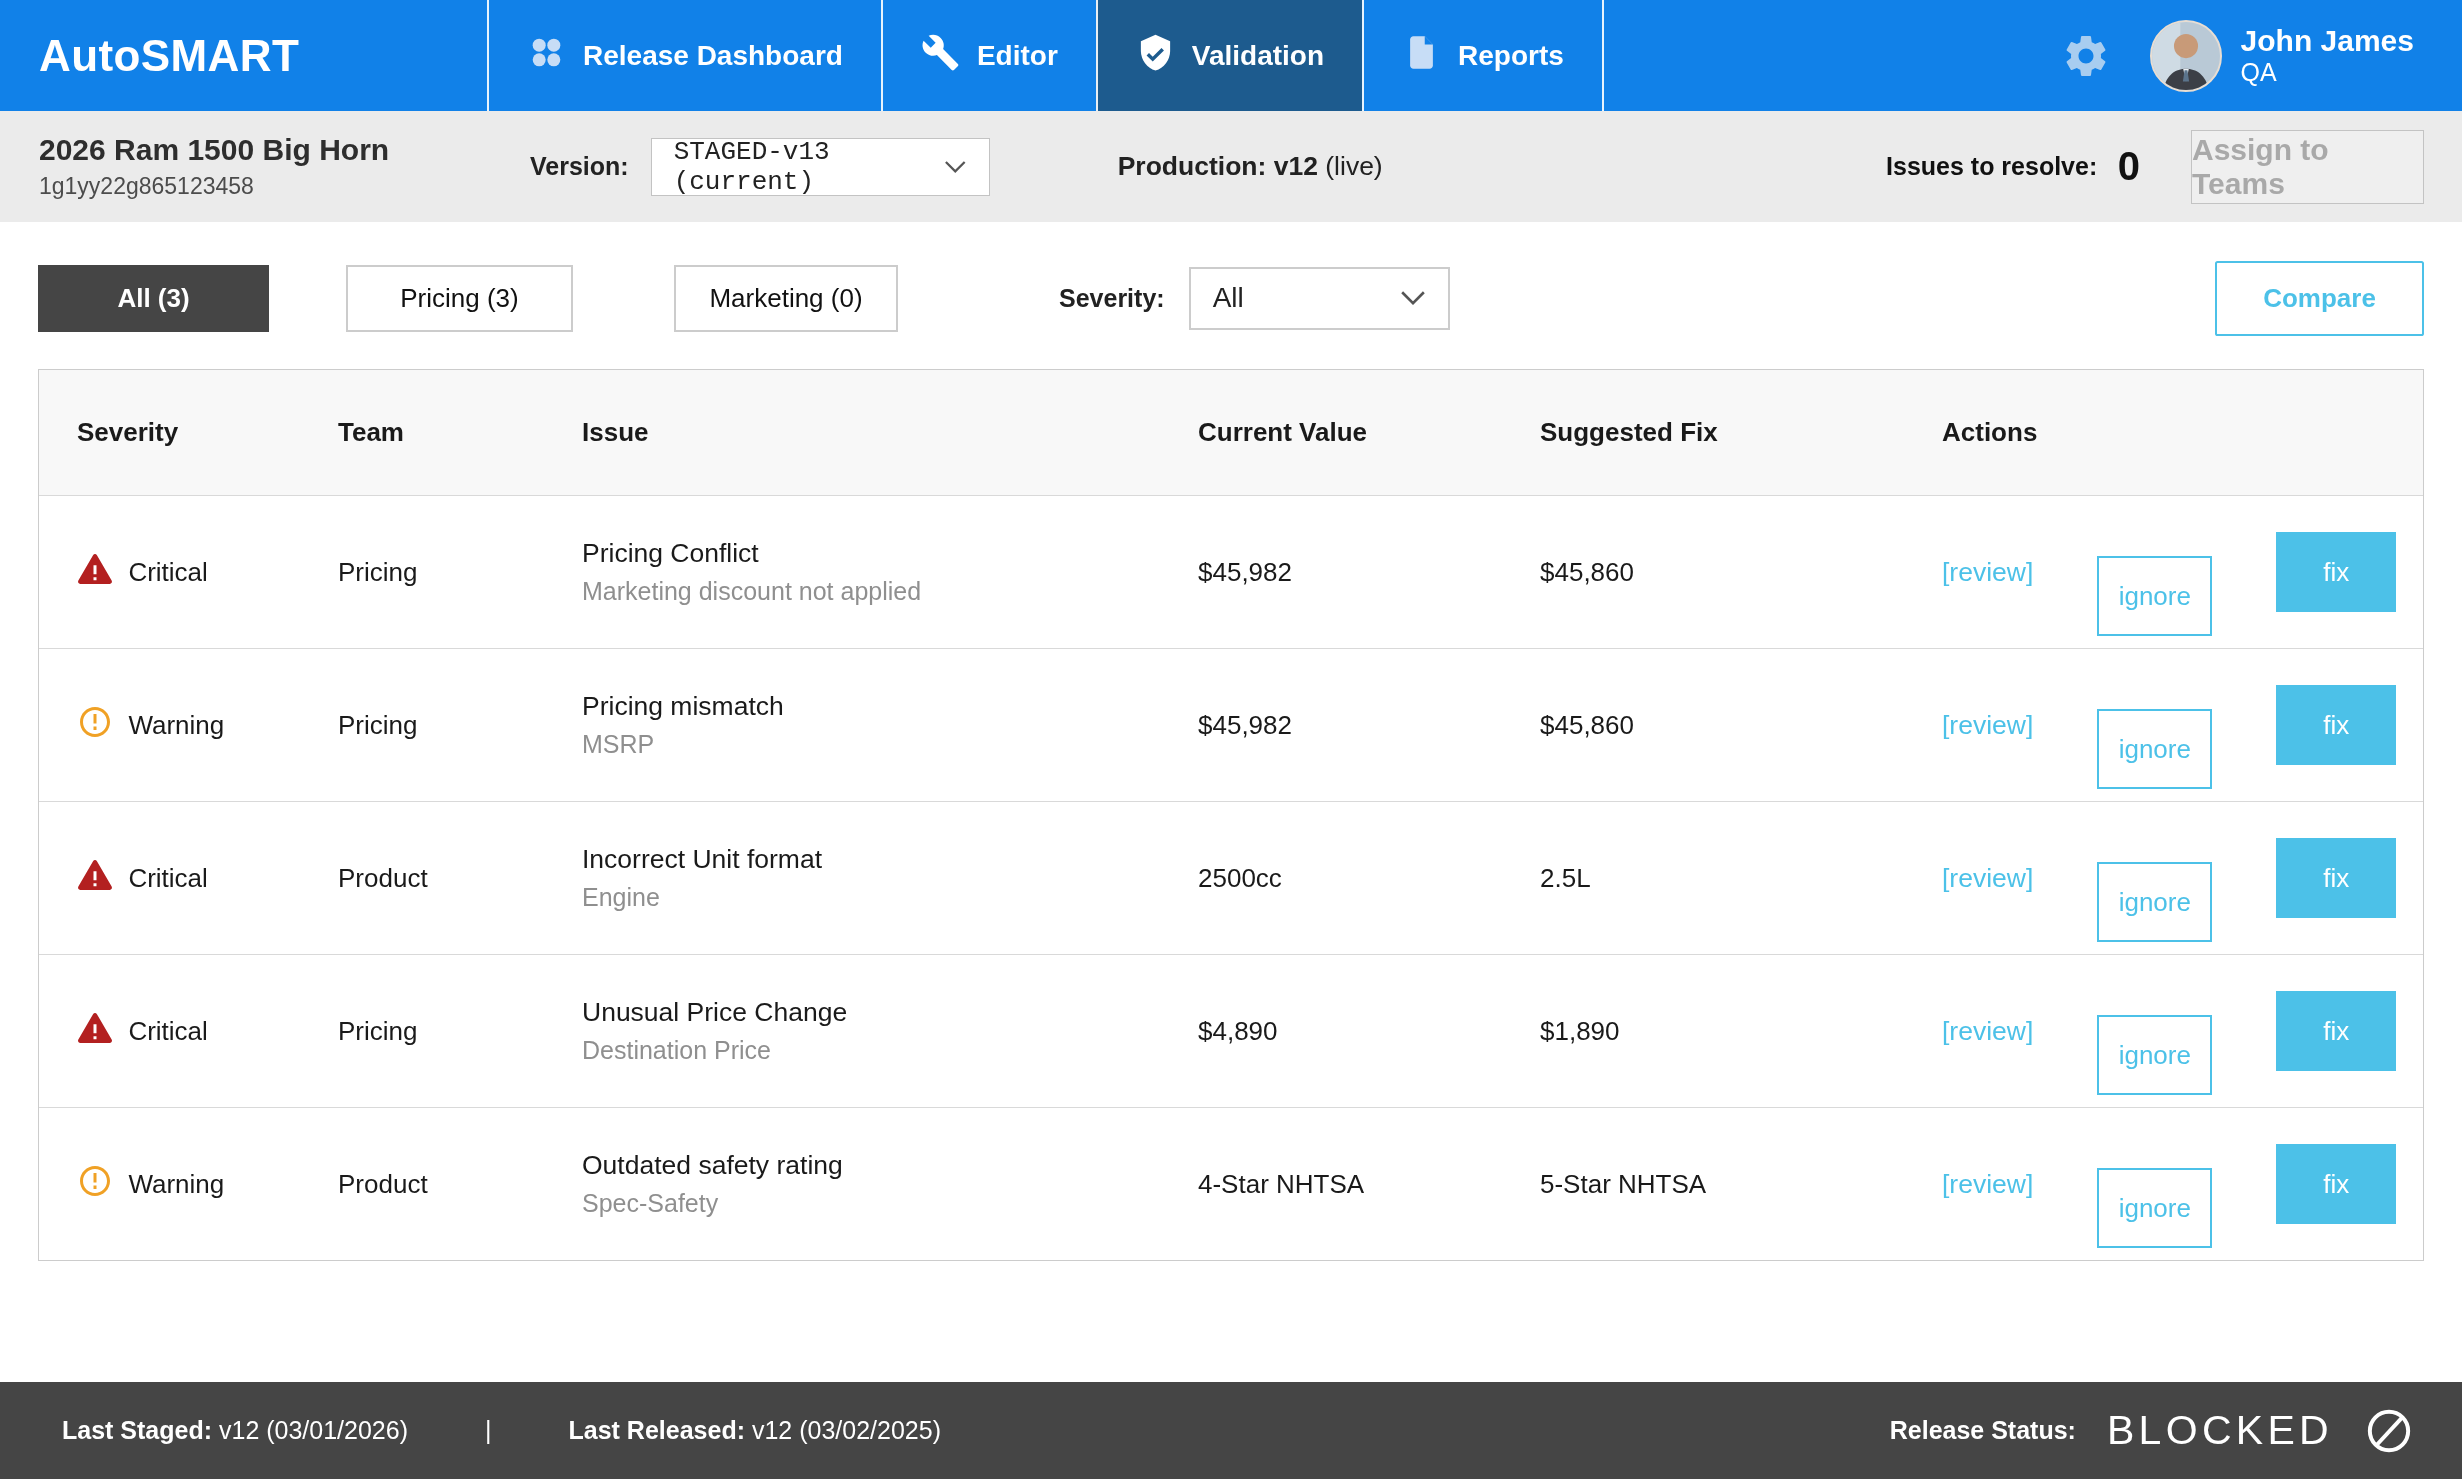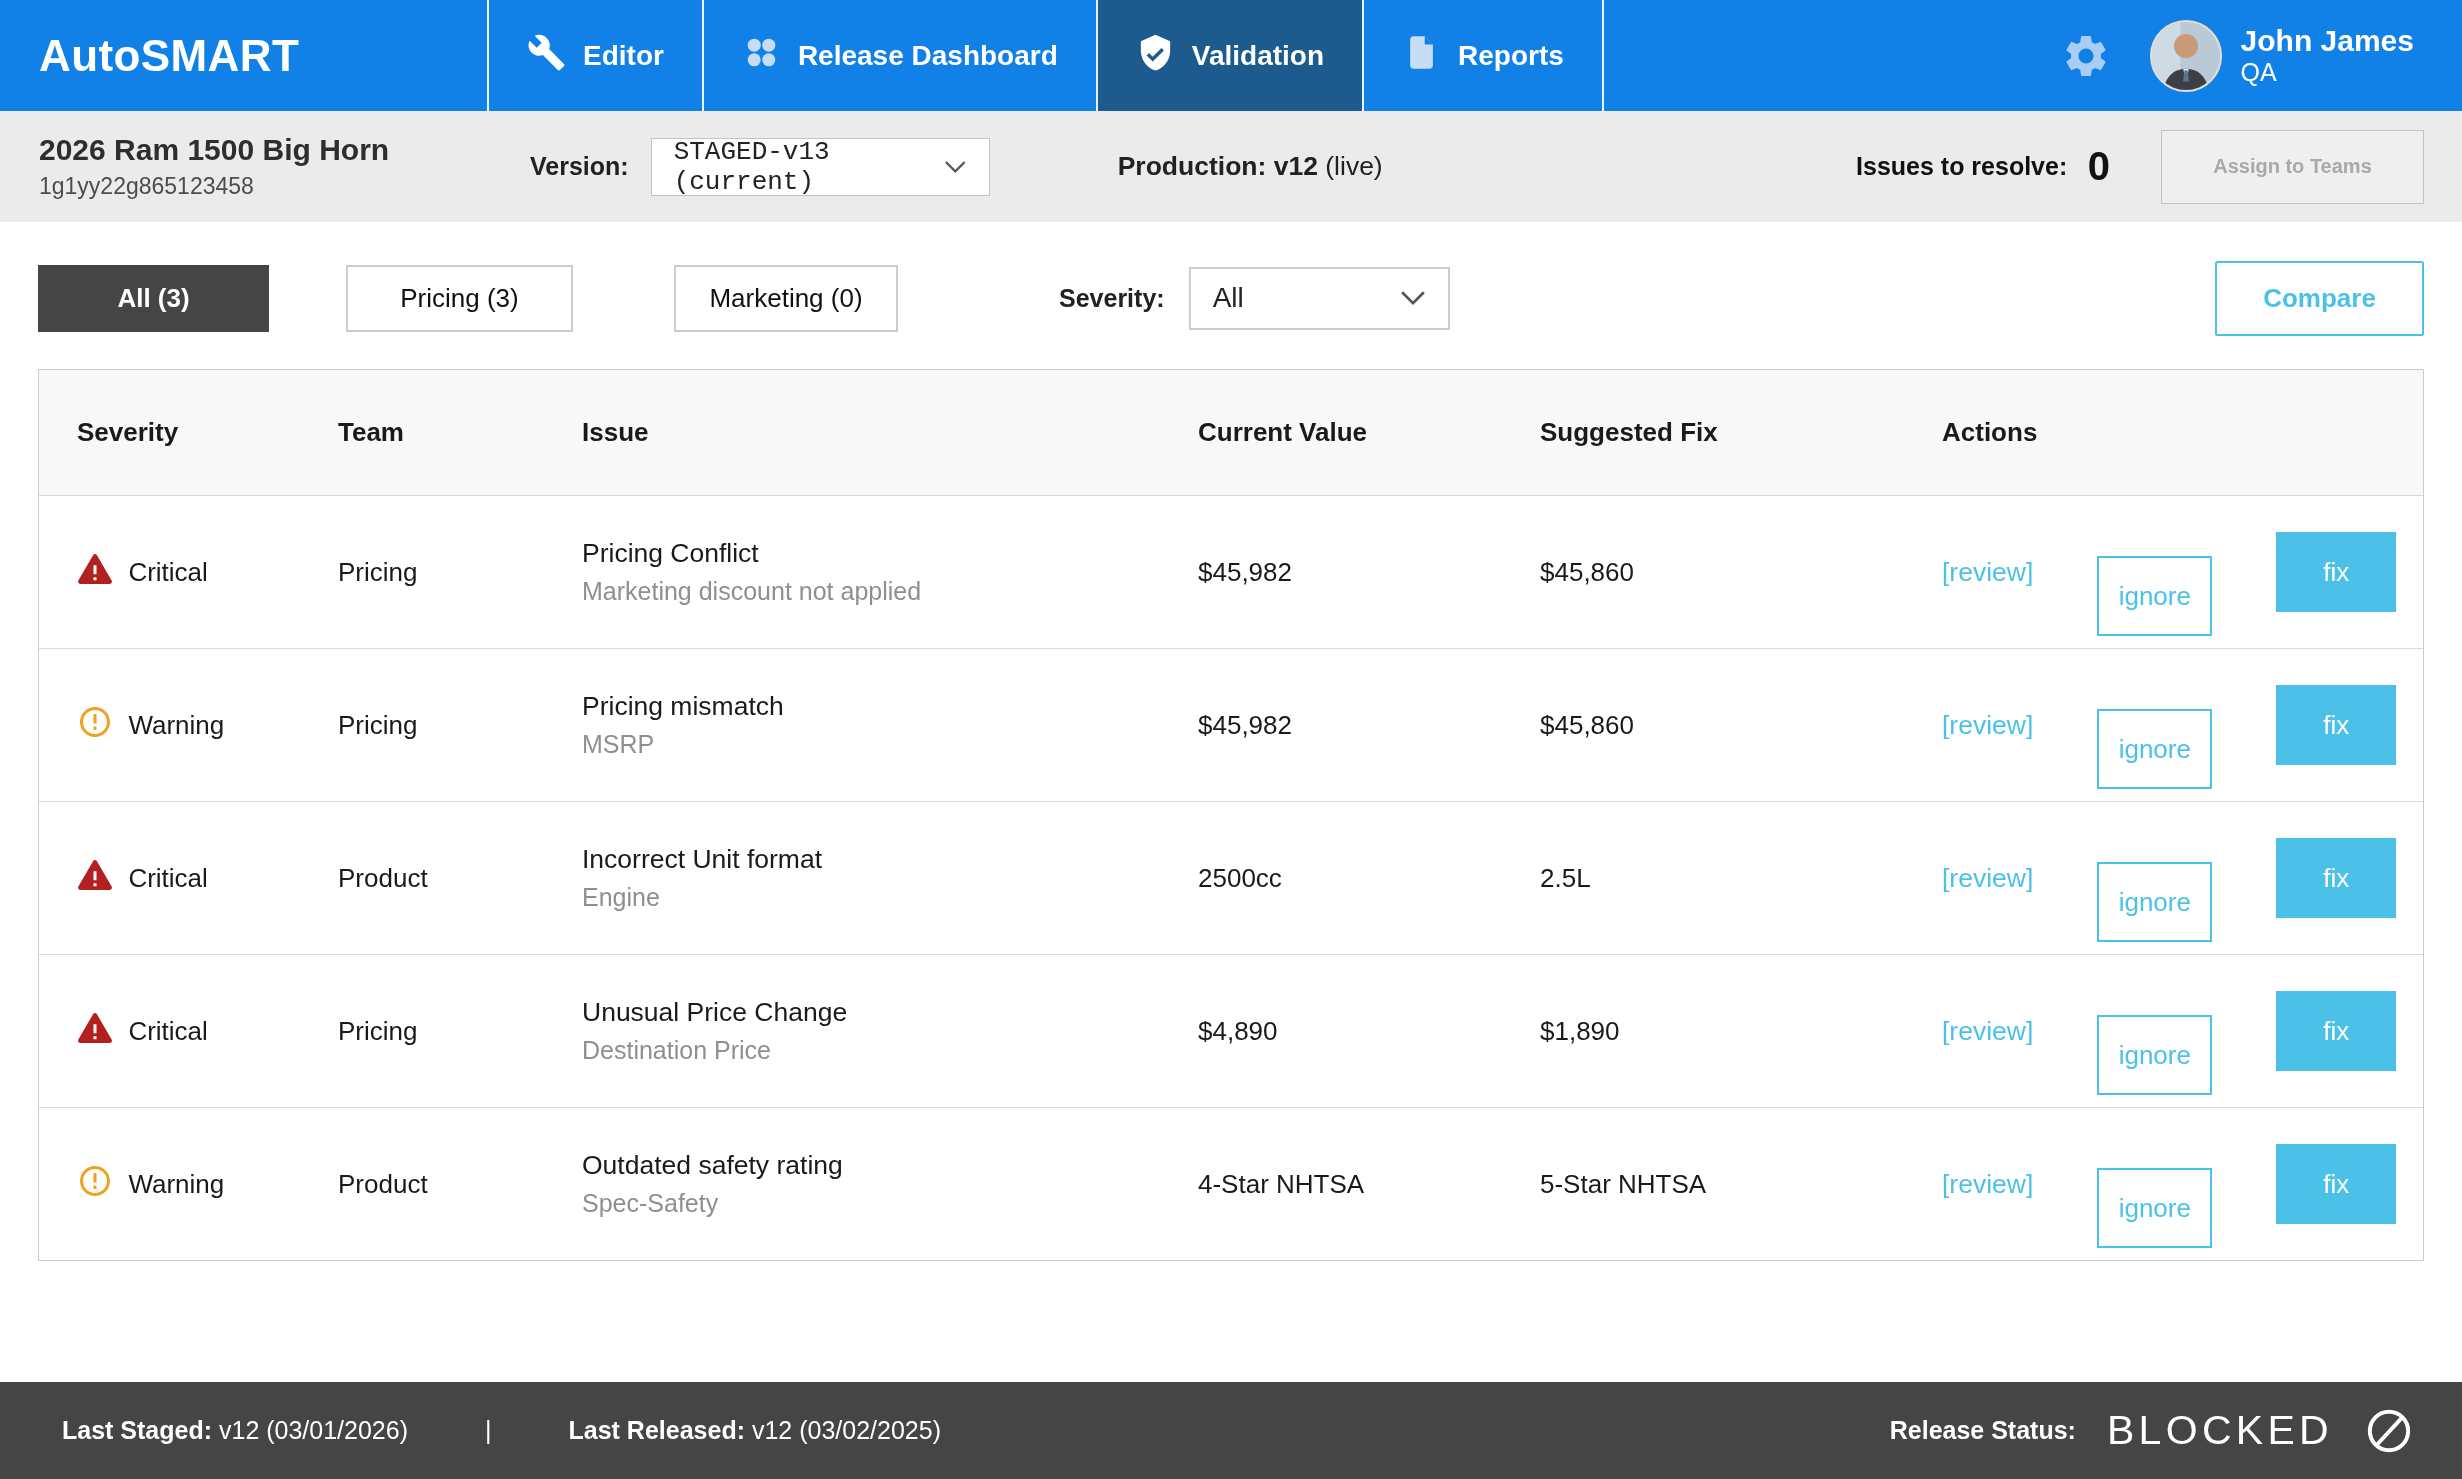--- a/index.html
+++ b/index.html
@@ -33,22 +33,22 @@
   .ver-label { font-size:25px; font-weight:bold; color:#222; margin-right:22px; }
   .ver-select { width:339px; height:58px; background:#fff; border:1.7px solid #c3c3c3;
     display:flex; align-items:center; justify-content:space-between; padding:0 22px;
     font-size:26px; color:#222; cursor:pointer;font-family:Liberation Mono, monospace; }
   .chev { width:26px; height:15.4px; }
   .prod { margin-left:128px; font-size:26.5px; color:#222; }
   .prod b { font-weight:bold; }
   .issues { margin-left:auto; display:flex; align-items:center; gap:20.5px; font-size:25px;
     font-weight:bold; color:#111; }
   .issues .cnt { font-size:40px; font-weight:bold; }
-  .assign-btn { margin-left:51px; margin-right:38px; width:263px; height:74px; background:#efefef;
-    border:1.7px solid #c3c3c3; color:#a9a9a9; font-size:20px; font-weight:bold;
+  .assign-btn { margin-left:51px; margin-right:38px; width:233px; height:74px; background:#efefef;
+    border:1.7px solid #c3c3c3; color:#a9a9a9; font-size:30px; font-weight:bold;
     display:flex; align-items:center; justify-content:center; cursor:default; }
 
   
   .filters { margin:39px 38px 0 38px; display:flex; align-items:center; height:74px; }
   .chip { height:67px; display:flex; align-items:center; justify-content:center;
     font-size:26px; color:#111; background:#fff; border:2.6px solid #ccc; cursor:pointer; }
   .chip.all { width:231px; background:#454545; border-color:#454545; color:#fff; font-weight:bold; margin-right:77px; }
   .chip.c2 { width:227px; margin-right:101px; }
   .chip.c3 { width:227px; margin-right:98px; }
   .chip.c4 { width:224px; }
@@ -89,35 +89,35 @@
 </head>
 <body>
 
 <div class="nav">
   <div class="brand">AutoSMART</div>
 
   <div class="tabs">
     <div class="tab">
       <span>
         <svg viewBox="0 0 24 24">
-            <path fill="#fff" d="M22.7 19l-9.1-9.1c.9-2.3.4-5-1.5-6.9-2-2-5-2.4-7.4-1.3L9 6 6 9 1.6 4.7C.4 7.1.9 10.1 2.9 12.1c1.9 1.9 4.6 2.4 6.9 1.5l9.1 9.1c.4.4 1 .4 1.4 0l2.3-2.3c.5-.4.5-1.1.1-1.4z"></path>
-          </svg>
-      </span>
-      <span>Editor</span>
-    </div>
-    <div class="tab">
-      <span>
-        <svg viewBox="0 0 24 24">
           <circle cx="7.5" cy="7.5" r="4" fill="#c7ddf6"></circle>
             <circle cx="16.5" cy="7.5" r="4" fill="#c7ddf6"></circle>
           <circle cx="7.5" cy="16.5" r="4" fill="#c7ddf6"></circle>
             <circle cx="16.5" cy="16.5" r="4" fill="#c7ddf6"></circle>
         </svg>
       </span>
       <span>Release Dashboard</span>
+    </div>
+    <div class="tab">
+      <span>
+        <svg viewBox="0 0 24 24">
+            <path fill="#fff" d="M22.7 19l-9.1-9.1c.9-2.3.4-5-1.5-6.9-2-2-5-2.4-7.4-1.3L9 6 6 9 1.6 4.7C.4 7.1.9 10.1 2.9 12.1c1.9 1.9 4.6 2.4 6.9 1.5l9.1 9.1c.4.4 1 .4 1.4 0l2.3-2.3c.5-.4.5-1.1.1-1.4z"></path>
+          </svg>
+      </span>
+      <span>Editor</span>
     </div>
     <div class="tab active">
       <span>
         <svg viewBox="0 0 24 24">
           <path fill="#fff" d="M12 1L3 5v6c0 5.55 3.84 10.74 9 12 5.16-1.26 9-6.45 9-12V5l-9-4z"></path>
           <path fill="#1d5b8e" d="M10.3 14.6l-2.3-2.3-1.5 1.5 3.8 3.8 6.9-6.9-1.5-1.5z"></path>
         </svg>
       </span>
       <span>Validation</span>
     </div>

